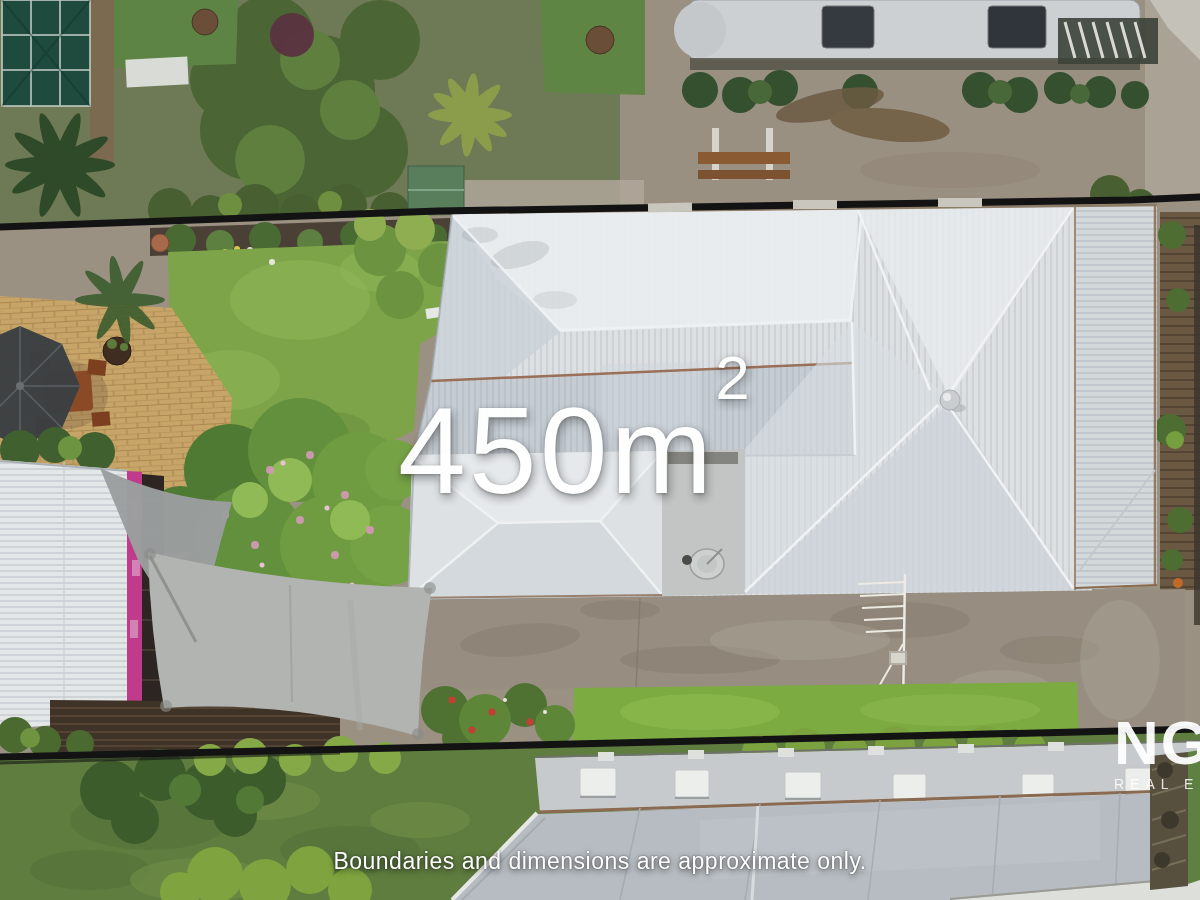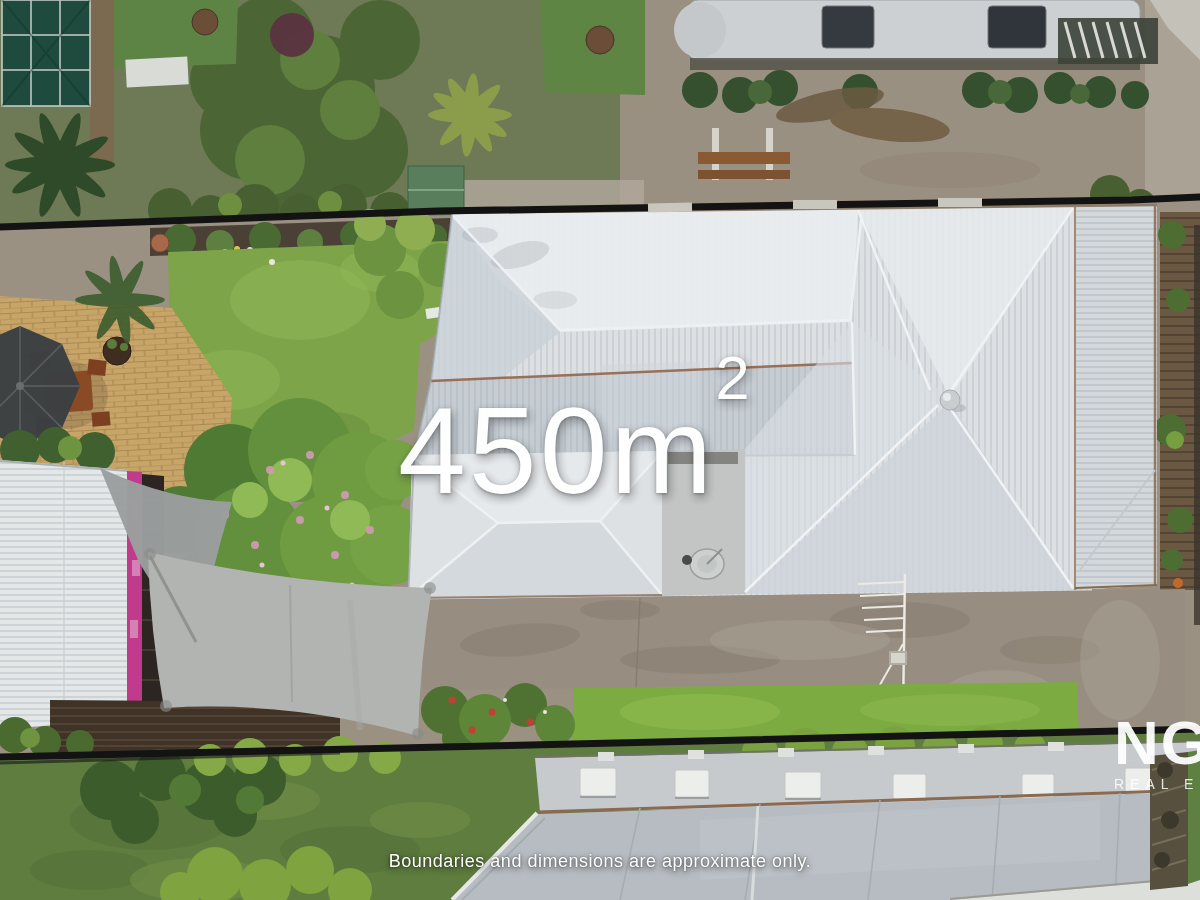--- a/index.html
+++ b/index.html
@@ -5,21 +5,21 @@
   html,body{margin:0;padding:0;background:#222;}
   .stage{position:relative;width:1200px;height:900px;overflow:hidden;
          font-family:"Liberation Sans",sans-serif;background:#8e9176;}
   .stage svg{position:absolute;left:0;top:0;}
   .area-label{position:absolute;left:398px;top:390px;color:#ffffff;opacity:.97;
     font-size:122px;line-height:1;letter-spacing:3px;font-weight:400;
     text-shadow:2px 4px 10px rgba(40,40,40,.45),0 1px 3px rgba(60,60,60,.4);
     white-space:nowrap;}
   .area-label sup{font-size:62px;position:relative;top:-52px;letter-spacing:0;}
   .disclaimer{position:absolute;left:0;top:848px;width:100%;text-align:center;
-    color:#ffffff;font-size:18px;line-height:26px;letter-spacing:.5px;
+    color:#ffffff;font-size:23px;line-height:26px;letter-spacing:.5px;
     text-shadow:0 2px 6px rgba(0,0,0,.65),0 0 2px rgba(0,0,0,.5);}
   .watermark{position:absolute;left:1114px;top:712px;color:rgba(255,255,255,.94);
     white-space:nowrap;}
   .watermark .wm-main{font-size:62px;font-weight:700;letter-spacing:2px;line-height:1;}
   .watermark .wm-sub{font-size:14px;font-weight:500;letter-spacing:6px;margin-top:2px;
     color:rgba(255,255,255,.85);}
 </style>
 </head>
 <body>
 

